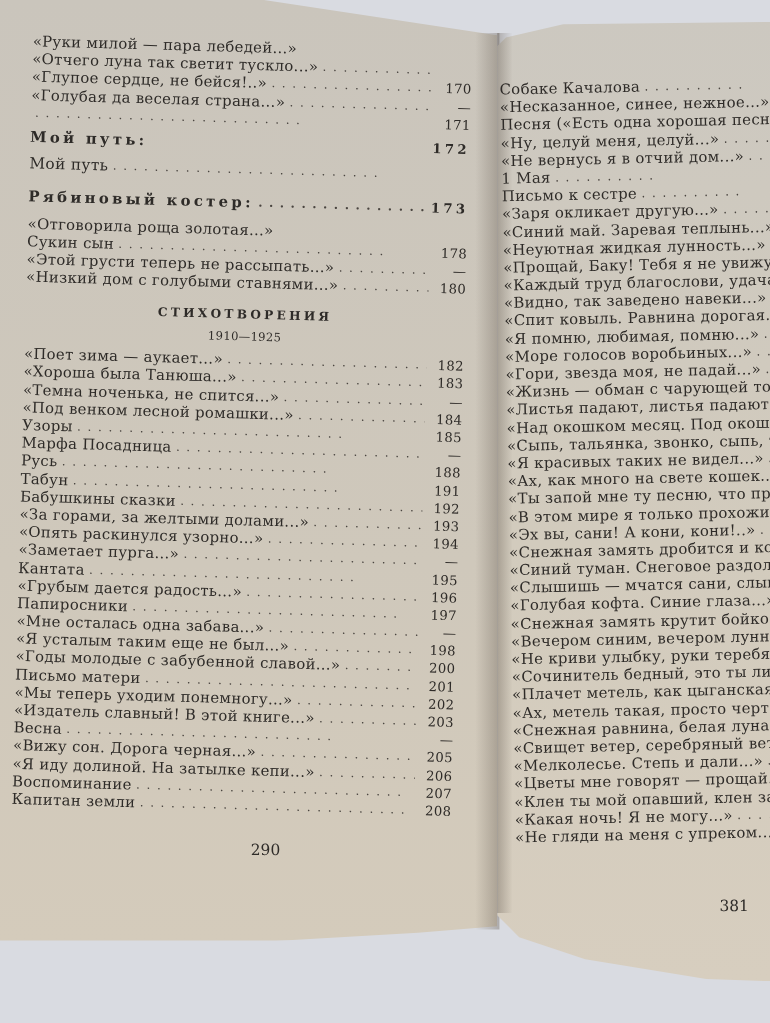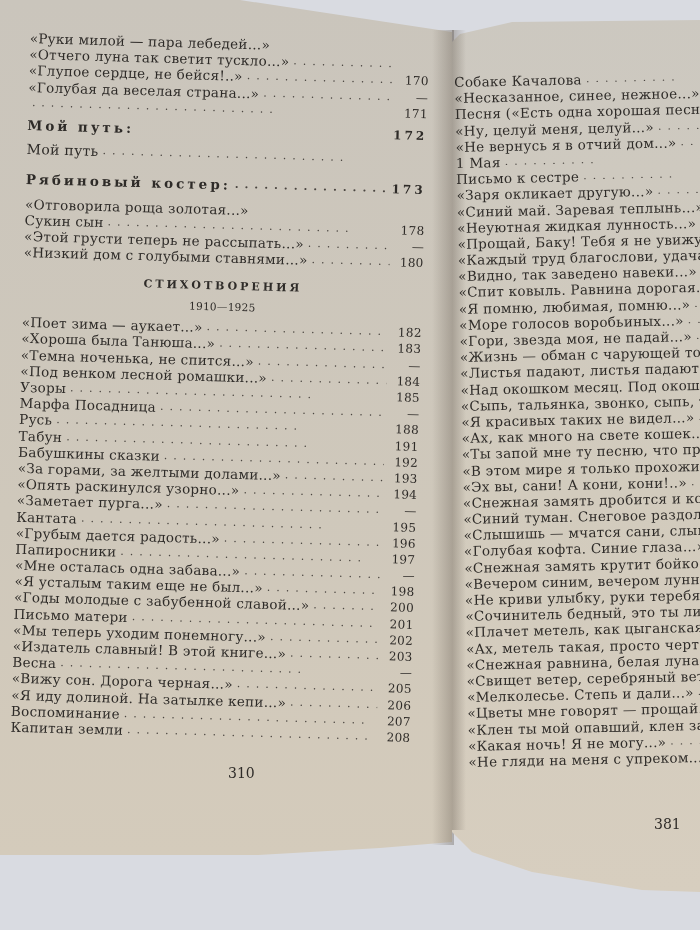--- a/index.html
+++ b/index.html
@@ -246,21 +246,21 @@
         <span class="dots">..........................</span>
         <span class="page">207</span>
       </div>
     <div class="row">
         <span class="title">Капитан земли</span>
         <span class="dots">..........................</span>
         <span class="page">208</span>
       </div>
   </div>
 </div>
-<div class="folio folio-left">310</div>
+<div class="folio folio-left">290</div>
 
 <div class="toc toc-right">
   <div class="row">
       <span class="title">Собаке Качалова</span>
       <span class="dots">..........</span>
     </div>
   <div class="row">
       <span class="title">«Несказанное, синее, нежное...»</span>
     </div>
   <div class="row">

